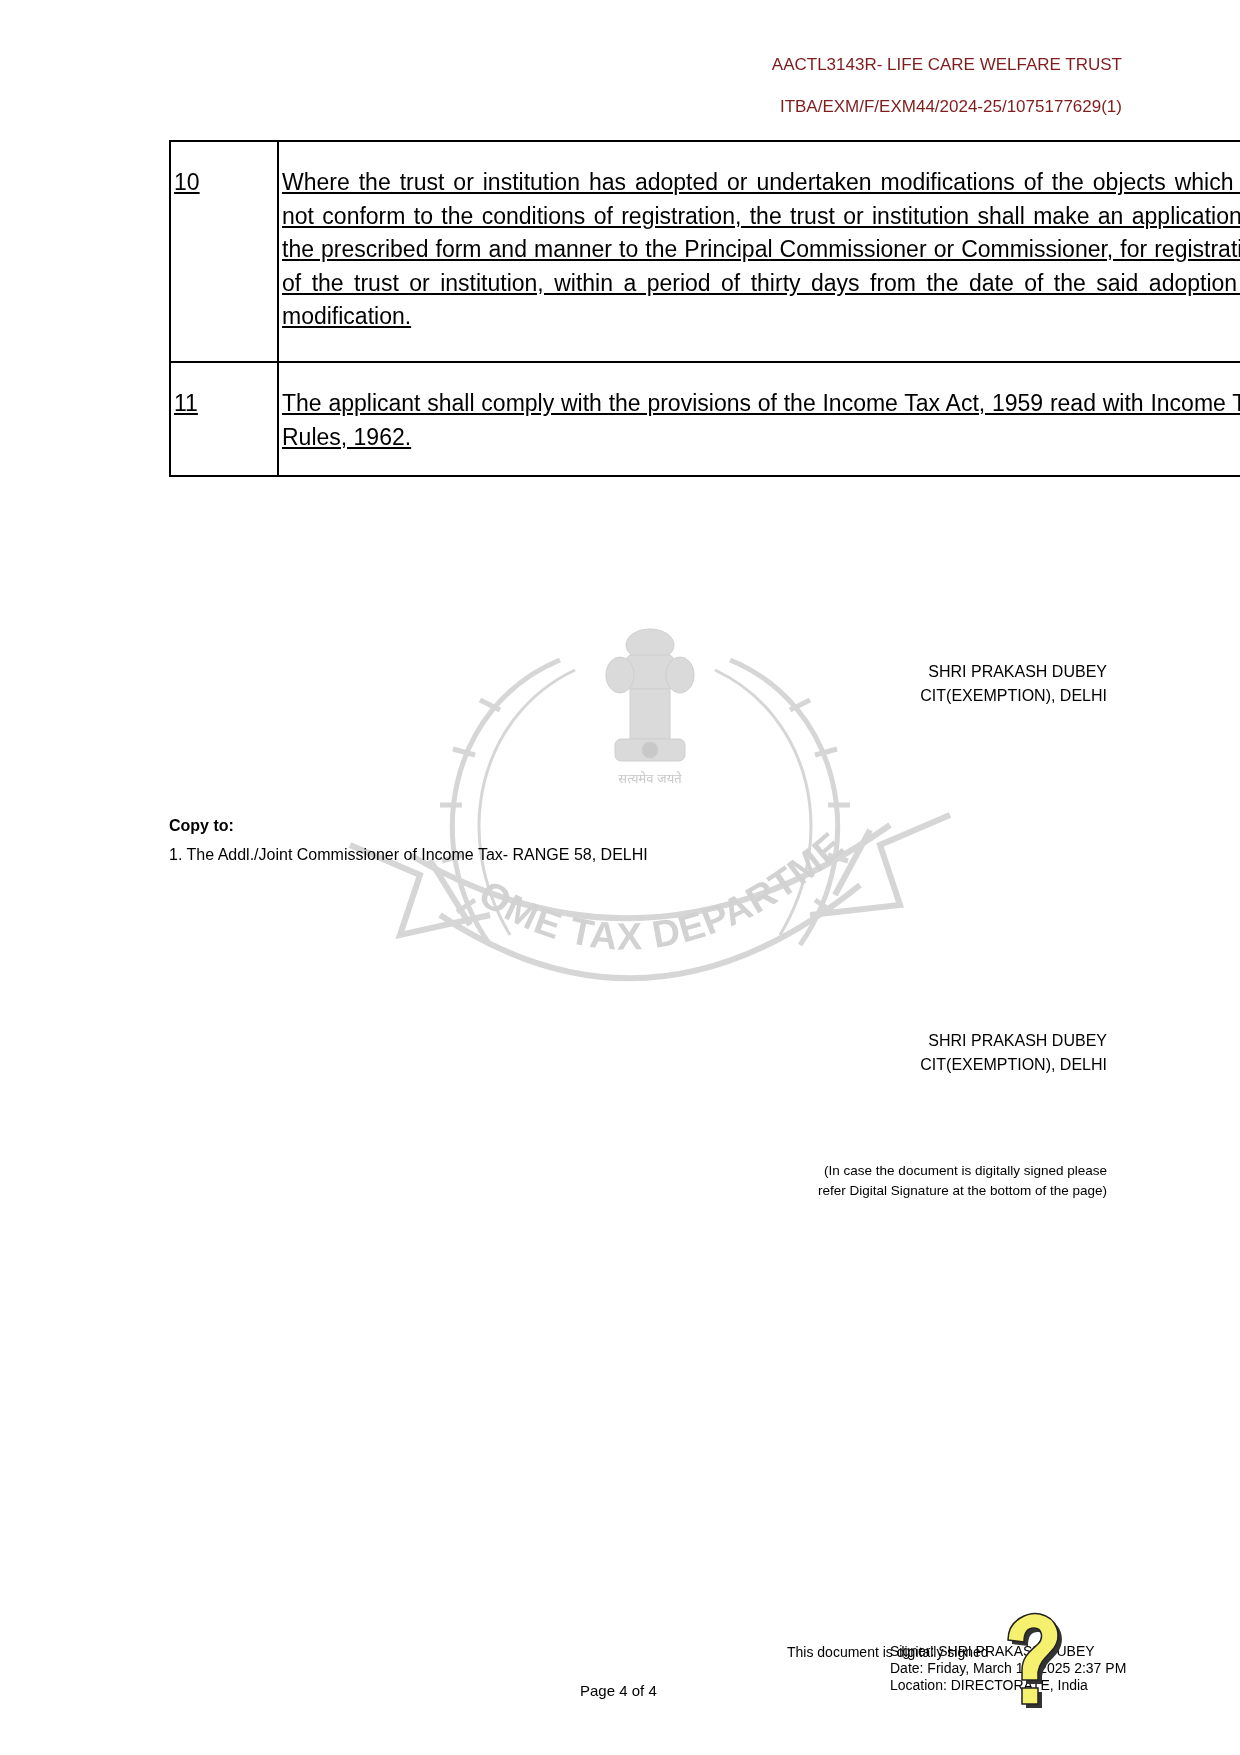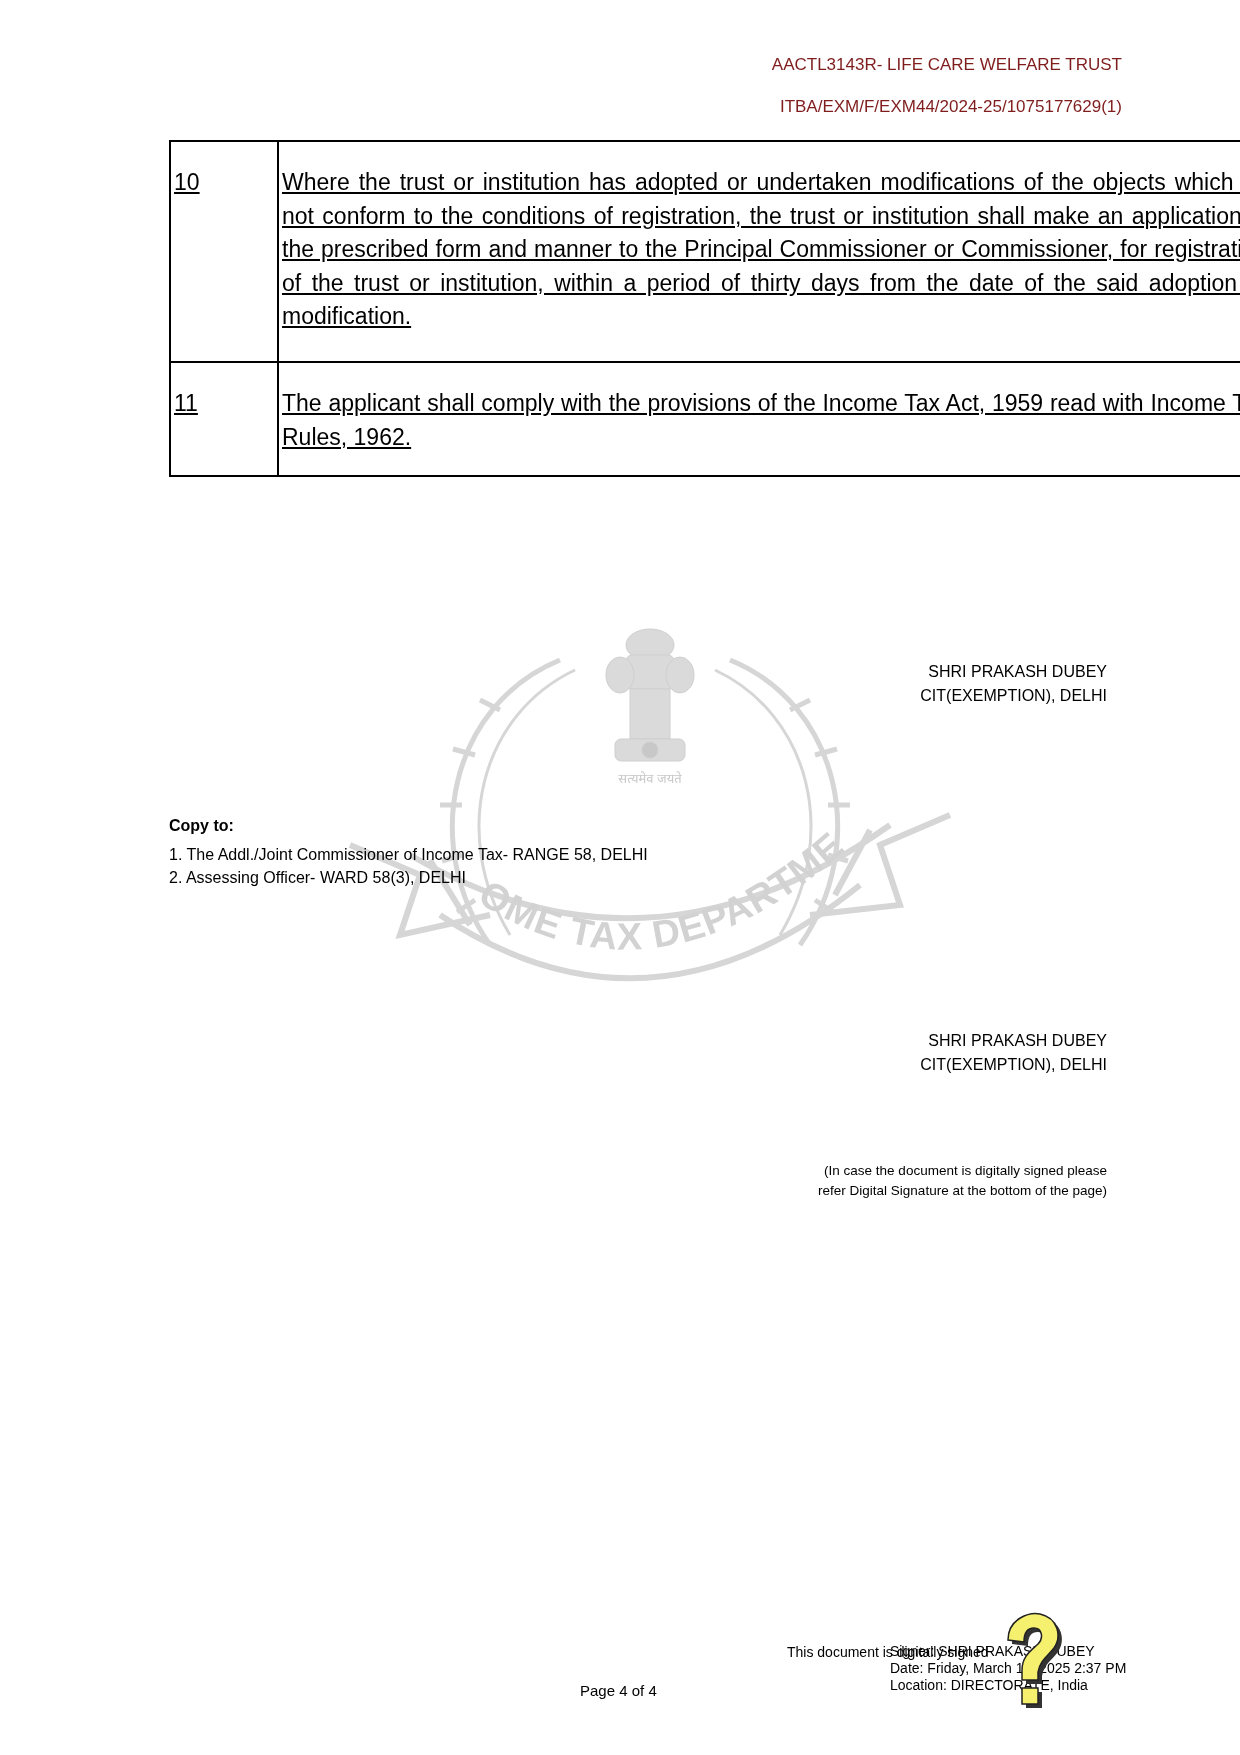--- a/index.html
+++ b/index.html
@@ -86,21 +86,20 @@
 </svg>
 
 <div class="sig sig1">
   <div>SHRI PRAKASH DUBEY</div>
   <div>CIT(EXEMPTION), DELHI</div>
 </div>
 
 <div class="copyto">Copy to:</div>
 <div class="copylist">
   <div>1. The Addl./Joint Commissioner of Income Tax- RANGE 58, DELHI</div>
-  <div>2. Assessing Officer- WARD 58(3), DELHI</div>
 </div>
 
 <div class="sig sig2">
   <div>SHRI PRAKASH DUBEY</div>
   <div>CIT(EXEMPTION), DELHI</div>
 </div>
 
 <div class="note">
   <div>(In case the document is digitally signed please</div>
   <div>refer Digital Signature at the bottom of the page)</div>

